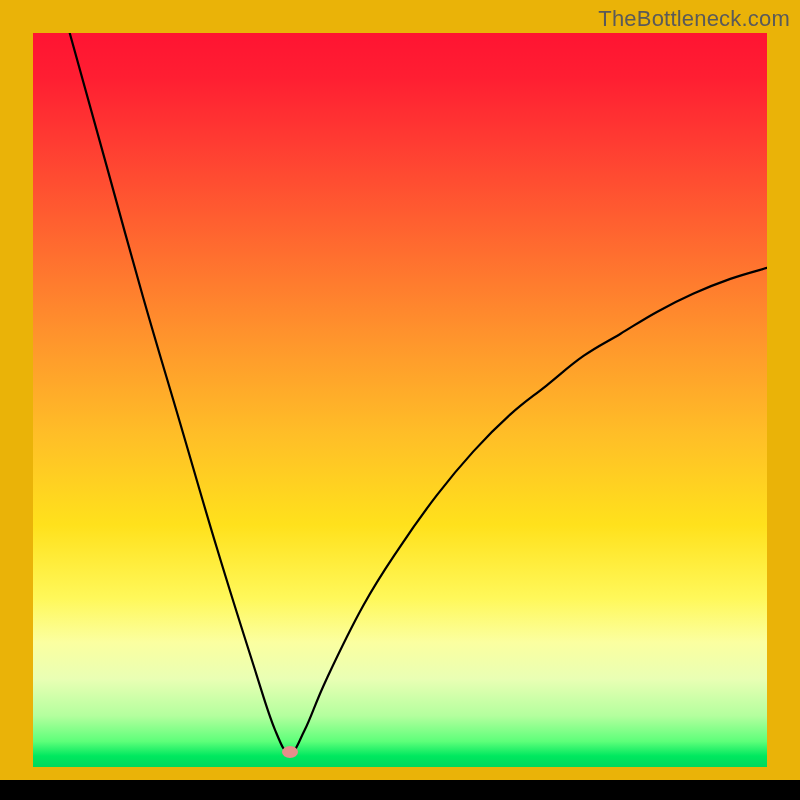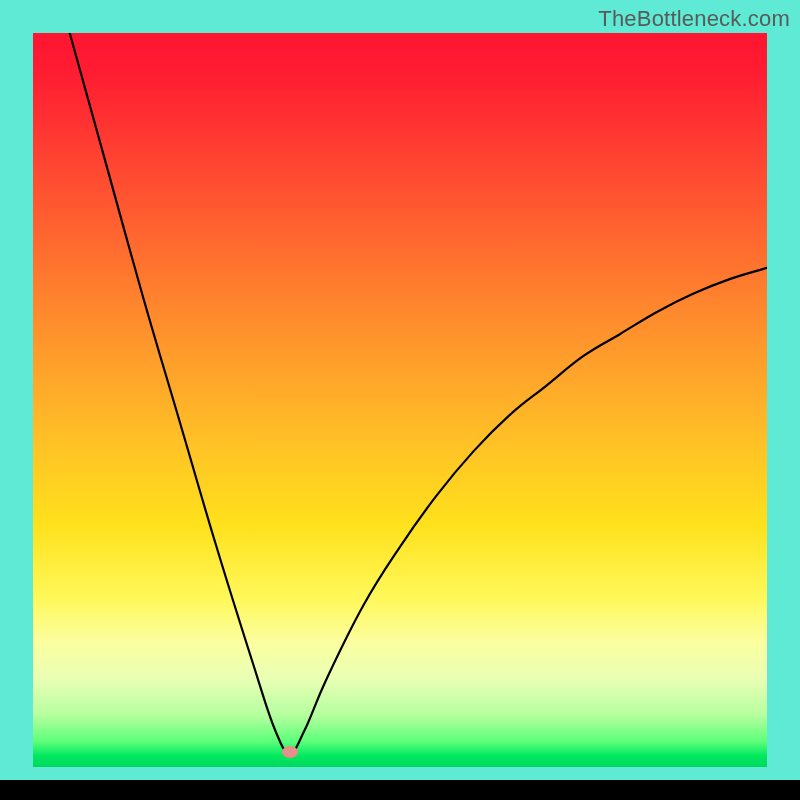--- a/index.html
+++ b/index.html
@@ -8,21 +8,21 @@
     width: 800px;
     height: 800px;
     background: #000;
     overflow: hidden;
     font-family: Arial, Helvetica, sans-serif;
   }
   .outer {
     position: relative;
     width: 800px;
     height: 780px;
-    background: #5eead4;
+    background: #eab308;
   }
   .plot {
     position: absolute;
     left: 33px;
     top: 33px;
     width: 734px;
     height: 734px;
     overflow: hidden;
   }
   .gradient {

